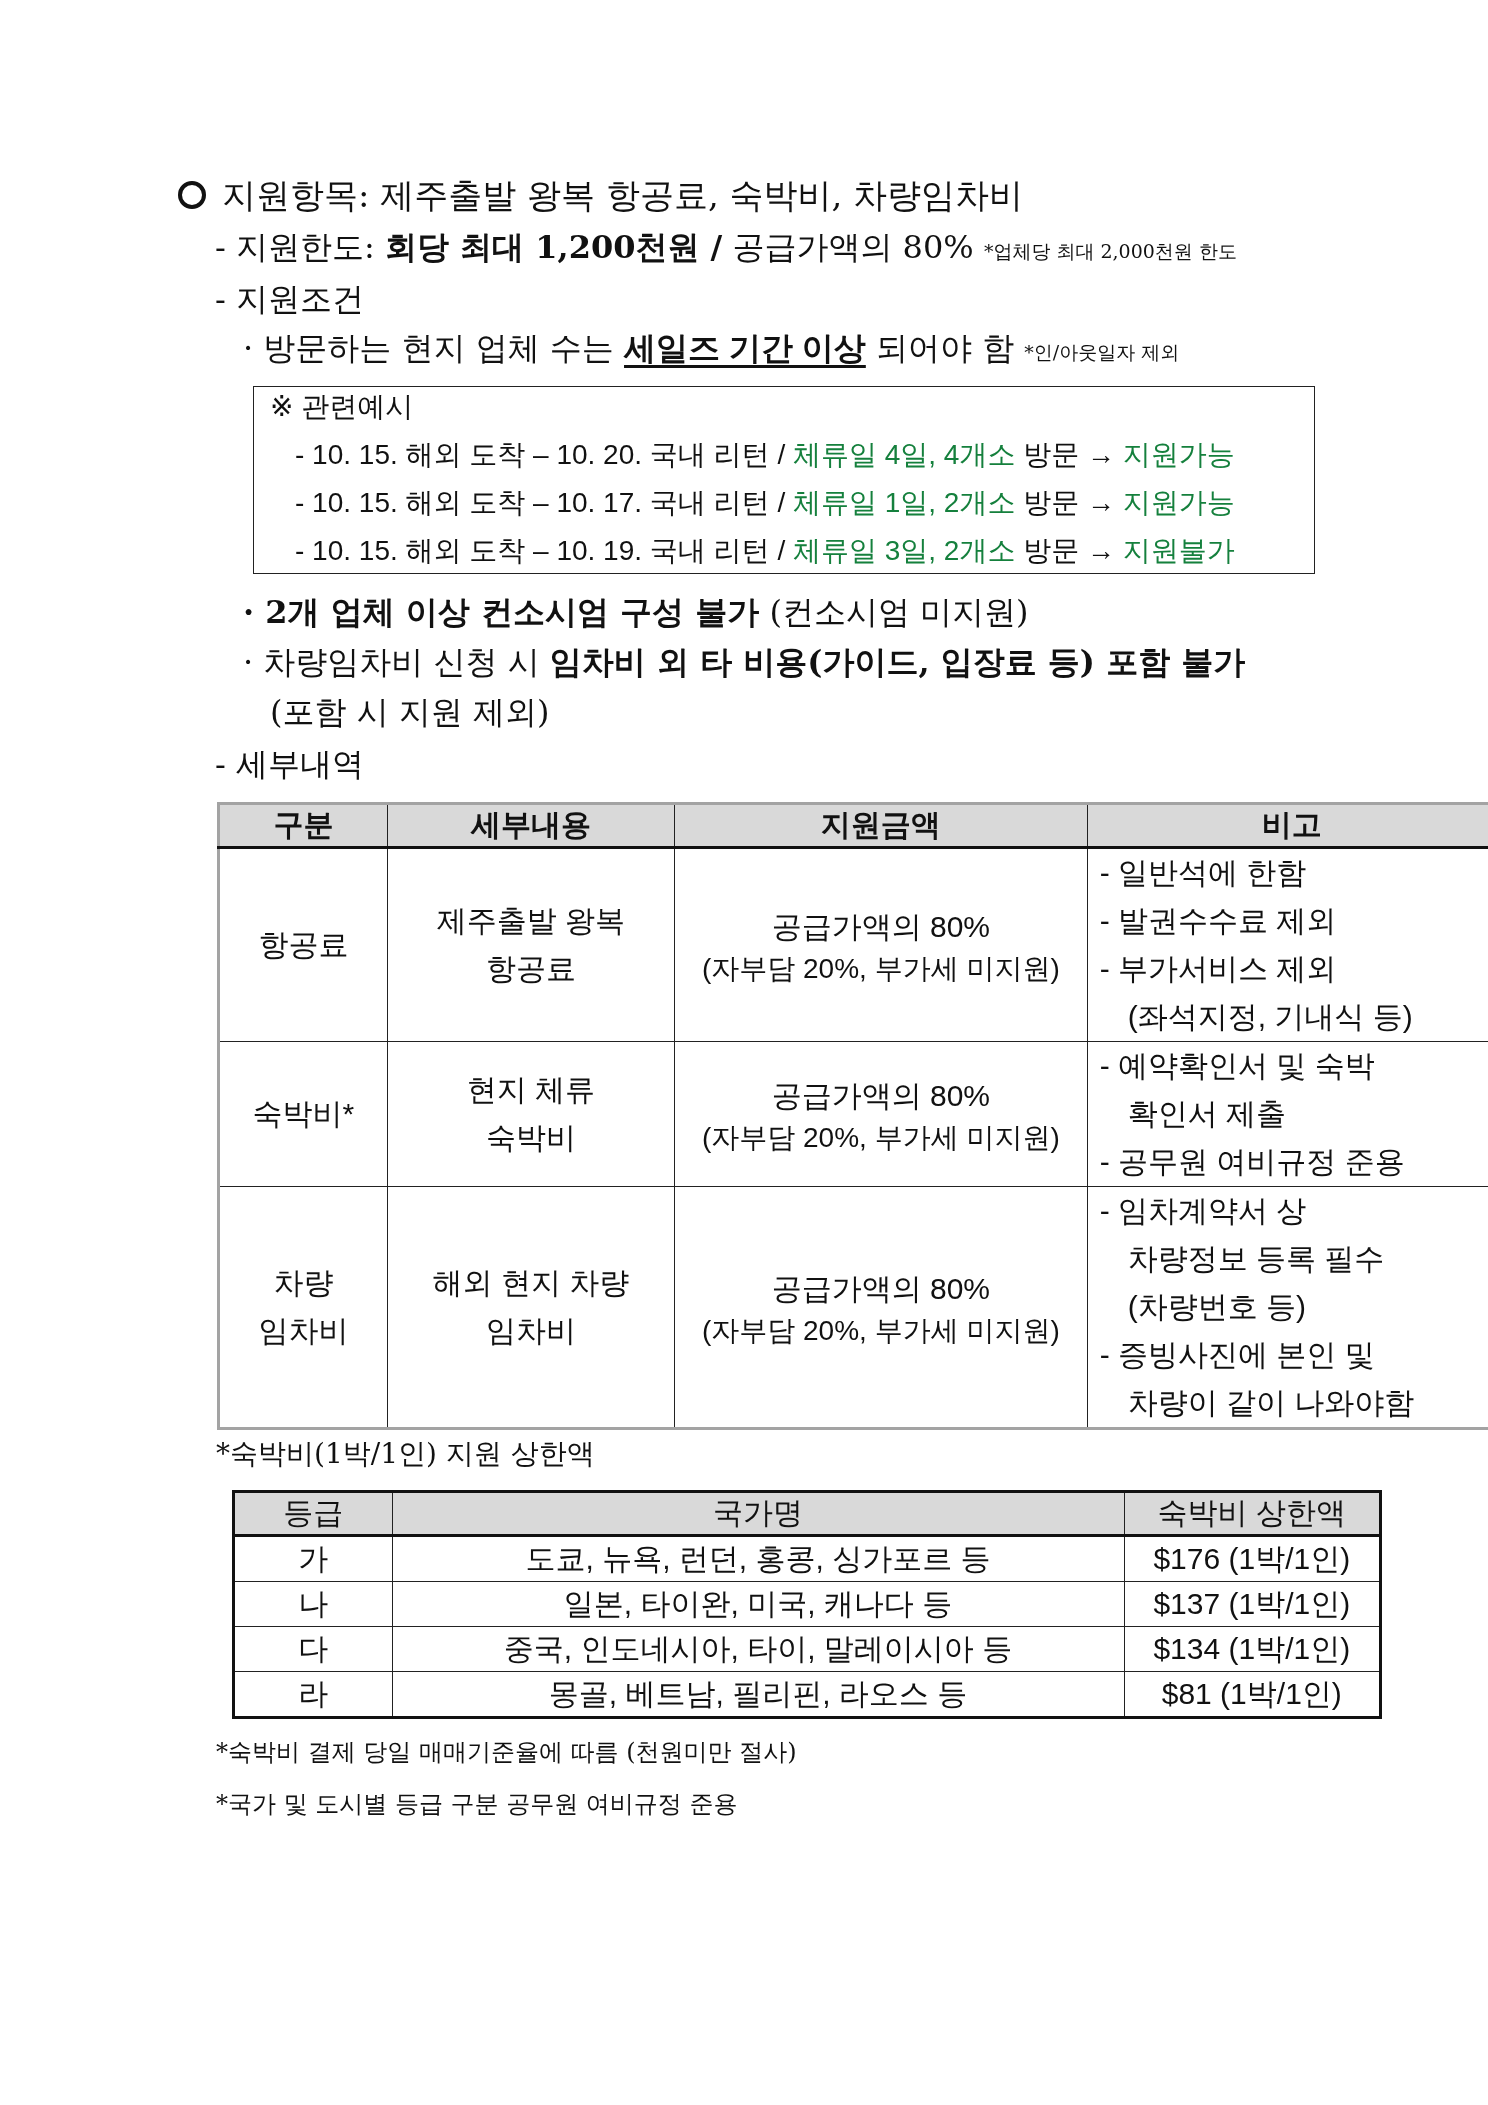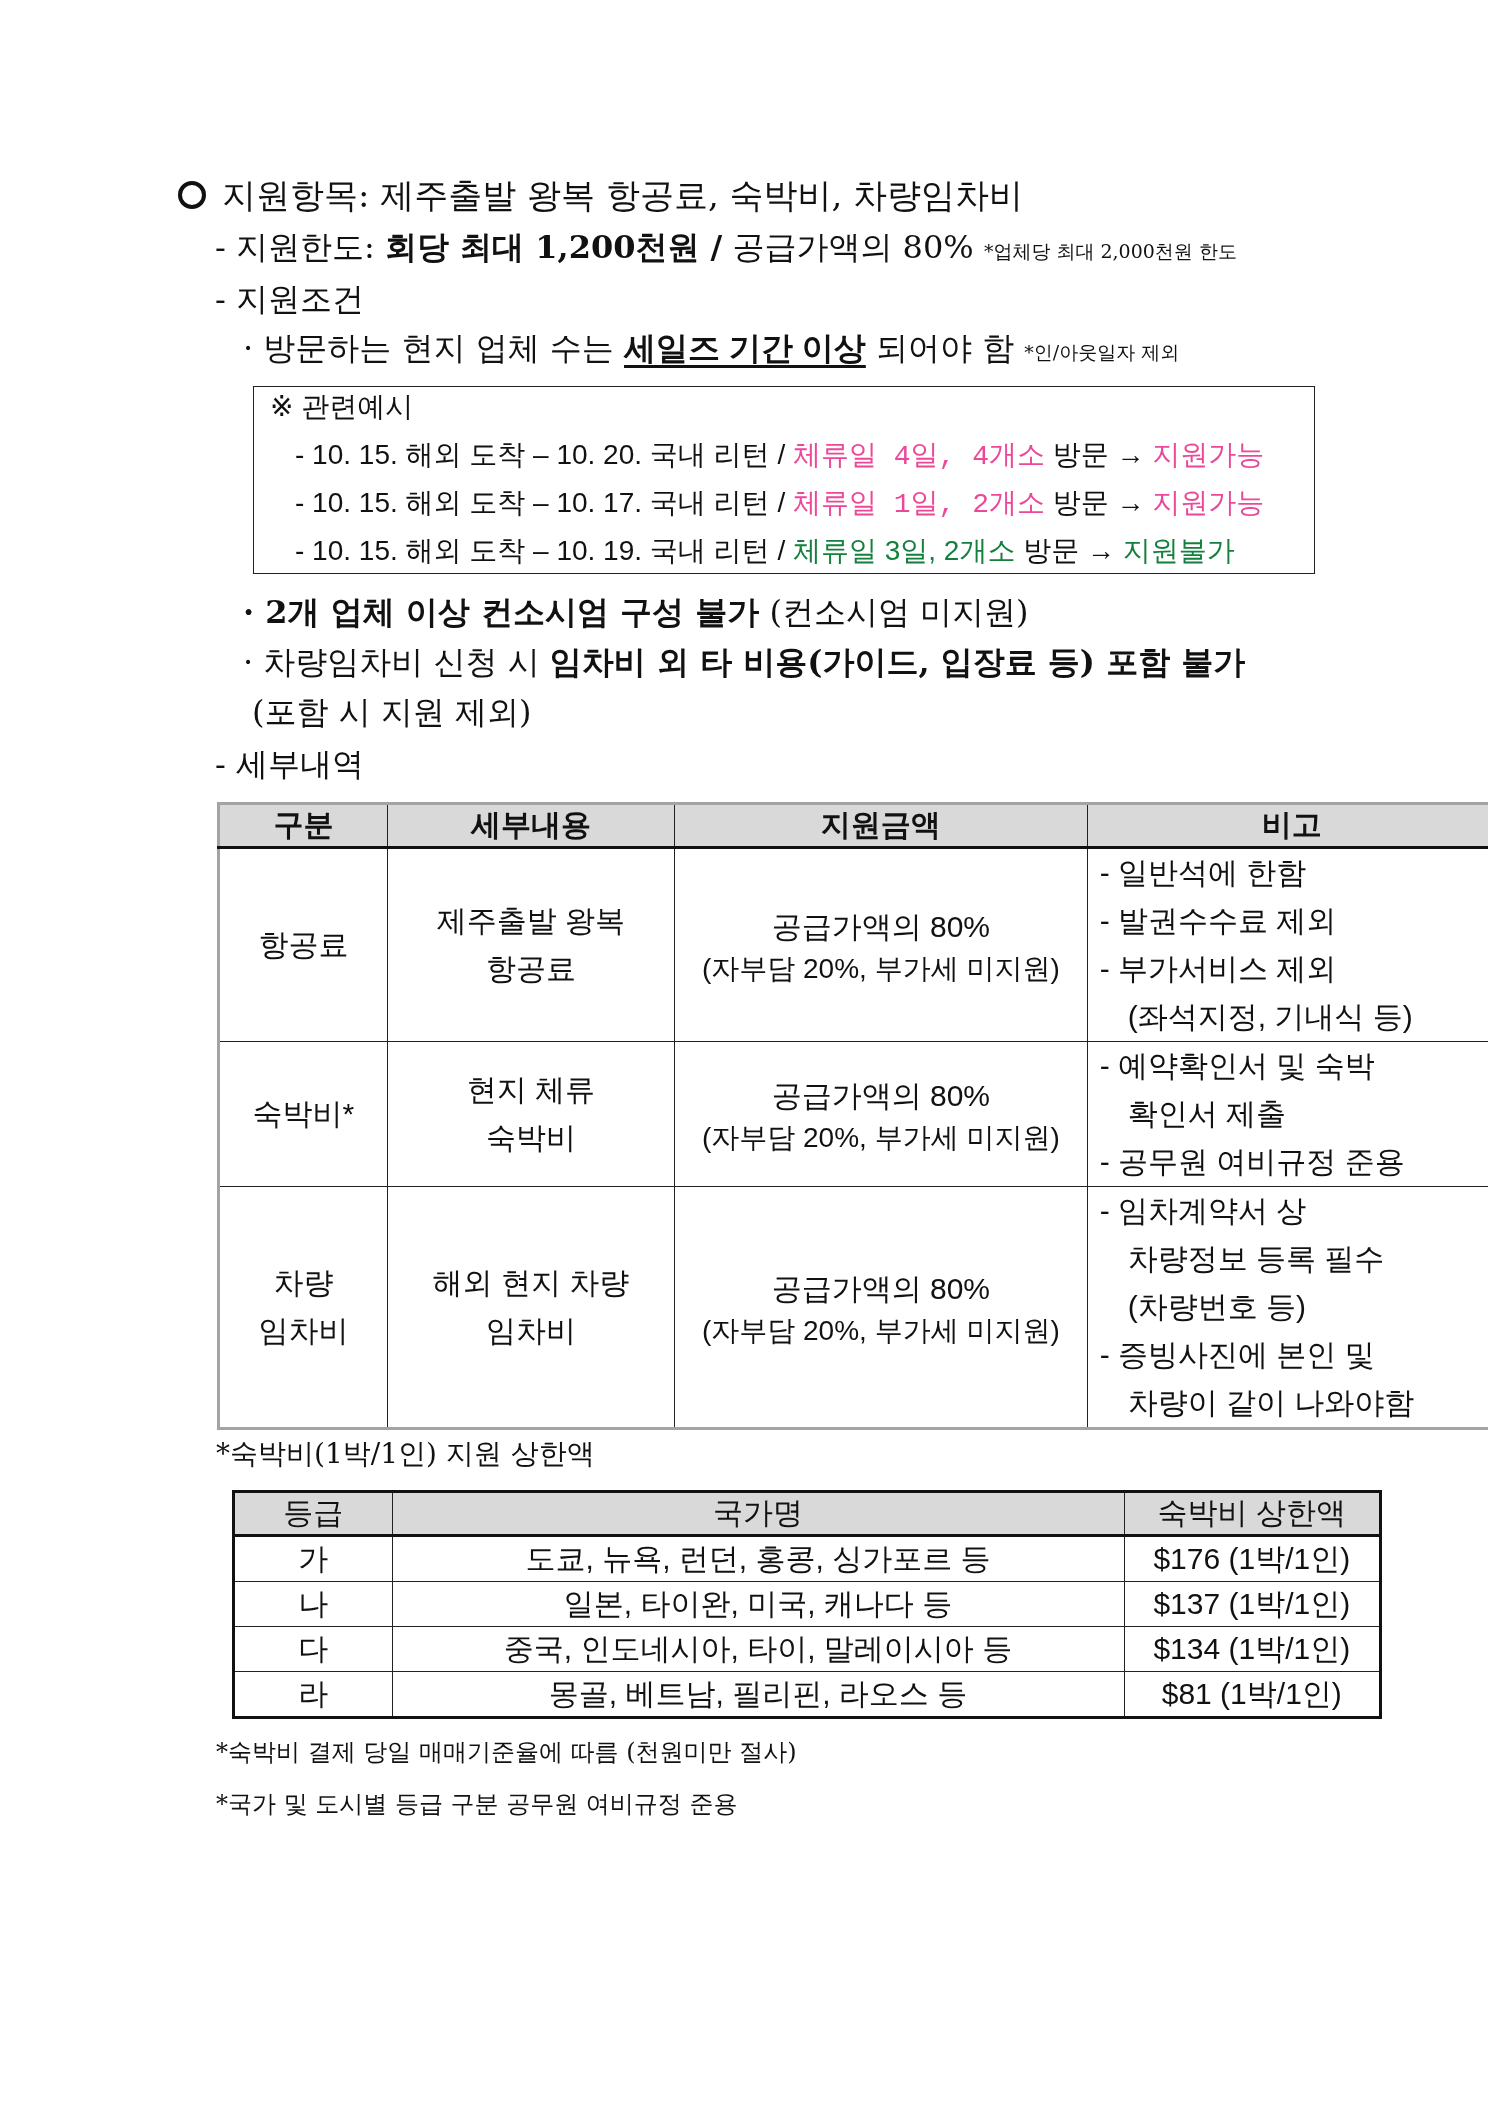--- a/index.html
+++ b/index.html
@@ -14,21 +14,21 @@
     .u { text-decoration: underline; text-underline-offset: 6px; }
     .small { font-size: 19px; }
     .circle {
       display: inline-block; width: 20px; height: 20px; border: 4px solid #111;
       border-radius: 50%; vertical-align: middle; margin-right: 16px; position: relative; top: -3px;
     }
     .box {
       position: absolute; left: 253px; top: 386px; width: 1062px; height: 188px;
       border: 1.5px solid #222; box-sizing: border-box;
     }
-    .blue { color: #ec4899; font-family: Liberation Mono, monospace; }
+    .blue { color: #15803d; }
     .red { color: #15803d; }
     table { border-collapse: collapse; position: absolute; font-family: "Liberation Sans", "DejaVu Sans", sans-serif; }
     td, th { border: 1.5px solid #222; text-align: center; vertical-align: middle; padding: 0; }
     th { background: #d9d9d9; font-weight: bold; font-size: 30px; }
     .t1 { left: 217px; top: 802px; width: 1282px; border: 3px solid #a3a3a3; }
     .t1 th { height: 38px; border-bottom: 3px solid #111; }
     .t1 td { font-size: 30px; line-height: 48px; }
     .t1 td.note { text-align: left; padding-left: 12px; }
     .sub { font-size: 28px; display: block; line-height: 36px; }
     .t2 { left: 232px; top: 1490px; width: 1150px; border: 3px solid #111; }
@@ -67,21 +67,21 @@
   <span>- 10. 15. 해외 도착 – 10. 19. 국내 리턴 / </span><span class="red">체류일 3일, 2개소</span><span> 방문 → </span><span class="red">지원불가</span>
 </div>
 
 <div class="line serif" style="left:243px; top:596px; font-size:32px;">
   <span class="b">· 2개 업체 이상 컨소시엄 구성 불가</span><span> (컨소시엄 미지원)</span>
 </div>
 
 <div class="line serif" style="left:243px; top:646px; font-size:32px;">
   <span>· 차량임차비 신청 시 </span><span class="b">임차비 외 타 비용(가이드, 입장료 등) 포함 불가</span>
 </div>
-<div class="line serif" style="left:252px; top:696px; font-size:32px;">(포함 시 지원 제외)</div>
+<div class="line serif" style="left:270px; top:696px; font-size:32px;">(포함 시 지원 제외)</div>
 
 <div class="line serif" style="left:215px; top:748px; font-size:32px;">- 세부내역</div>
 
 <table class="t1">
   <colgroup>
     <col style="width:144px">
       <col style="width:245px">
       <col style="width:352px">
       <col style="width:350px">
   </colgroup>

